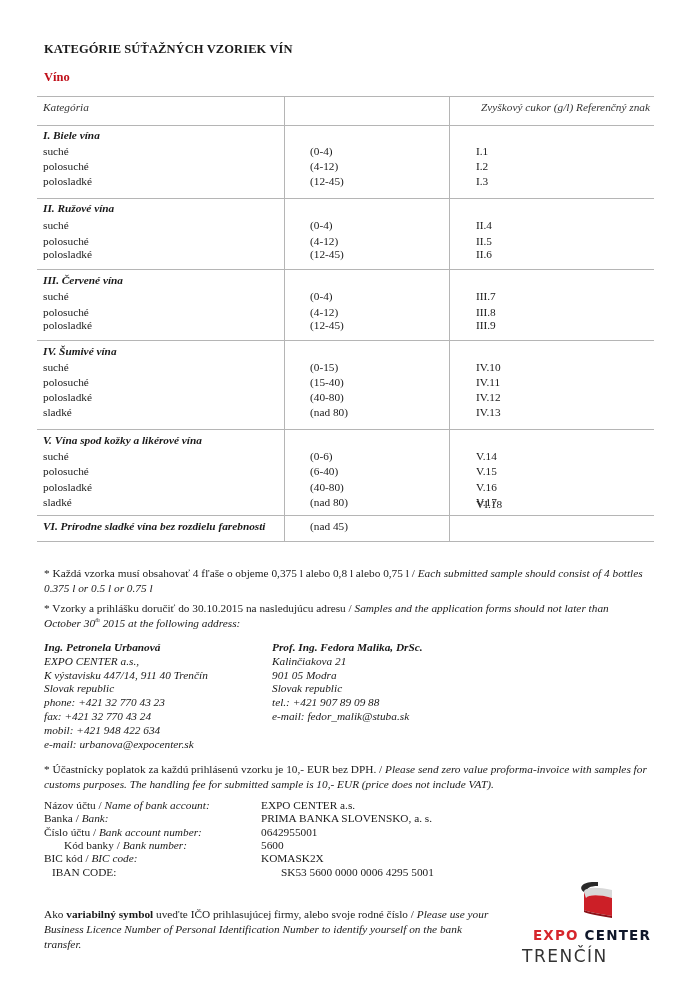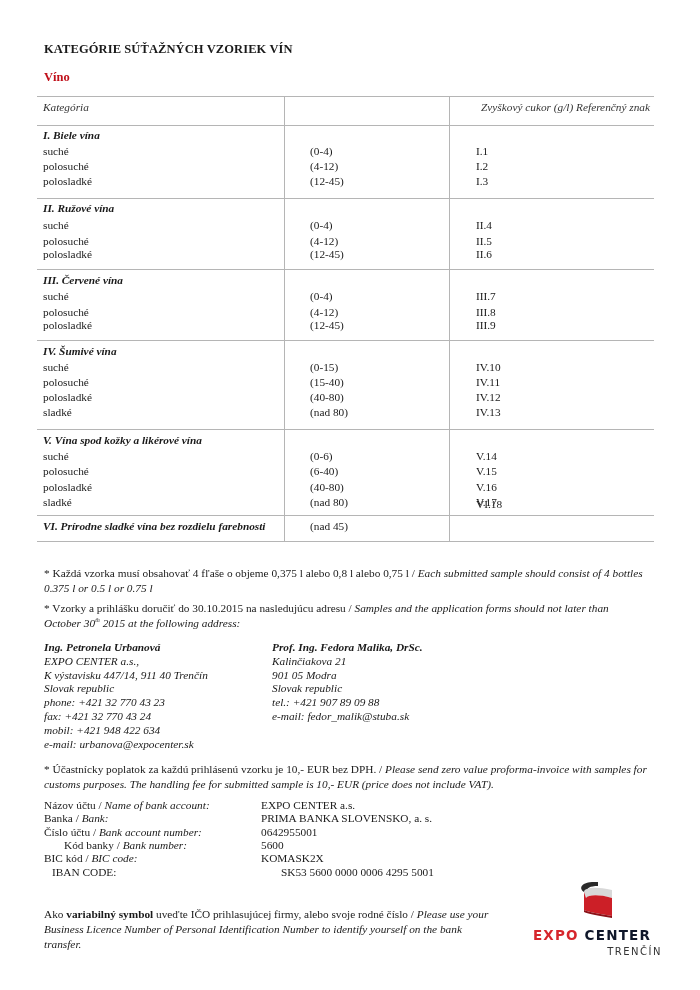--- a/index.html
+++ b/index.html
@@ -25,22 +25,22 @@
     .addr { line-height: 13.8px; font-style: italic; }
     .addr .nm { font-weight: bold; }
     .bank-row { position: absolute; white-space: nowrap; line-height: 13.2px; }
     sup { font-size: 6px; vertical-align: 5px; line-height: 0; }
 
     .logo { left: 522px; top: 880px; width: 140px; height: 95px; }
     .logo-word { position: absolute; left: 0; top: 47px; width: 140px; text-align: center;
       font-family: "DejaVu Sans", sans-serif; font-weight: bold; font-size: 13.5px; letter-spacing: 1.2px; }
     .logo-word .red { color: #d6262c; }
     .logo-word .blk { color: #0f172a; }
-    .logo-city { position: absolute; left: 0; top: 66px; width: 140px; text-align: right;
-      font-family: "DejaVu Sans", sans-serif; font-size: 10px; letter-spacing: 1.5px; color: #333; }
+    .logo-city { position: absolute; left: 0; top: 66px; width: 140px; text-align: left;
+      font-family: "DejaVu Sans", sans-serif; font-size: 17px; letter-spacing: 1.5px; color: #333; }
   </style>
 </head>
 <body>
 
 <div class="abs title">KATEGÓRIE SÚŤAŽNÝCH VZORIEK VÍN</div>
 <div class="abs subtitle">Víno</div>
 
 <div class="abs tbl" id="tbl">
   <div class="hline" style="top:0"></div>
   <div class="vline" style="left:247px; top:0; height:445px"></div>

